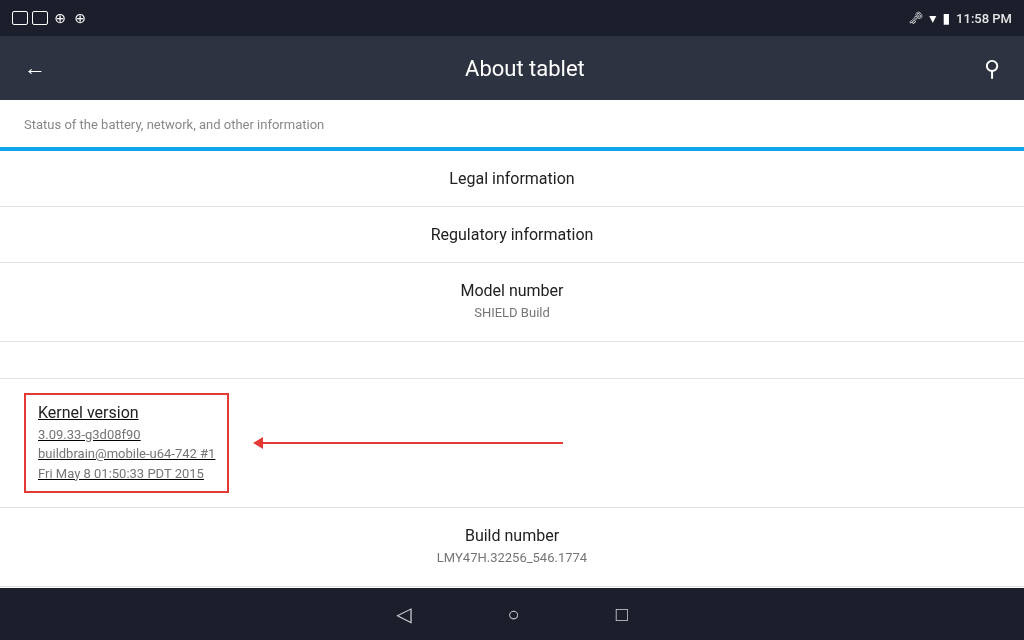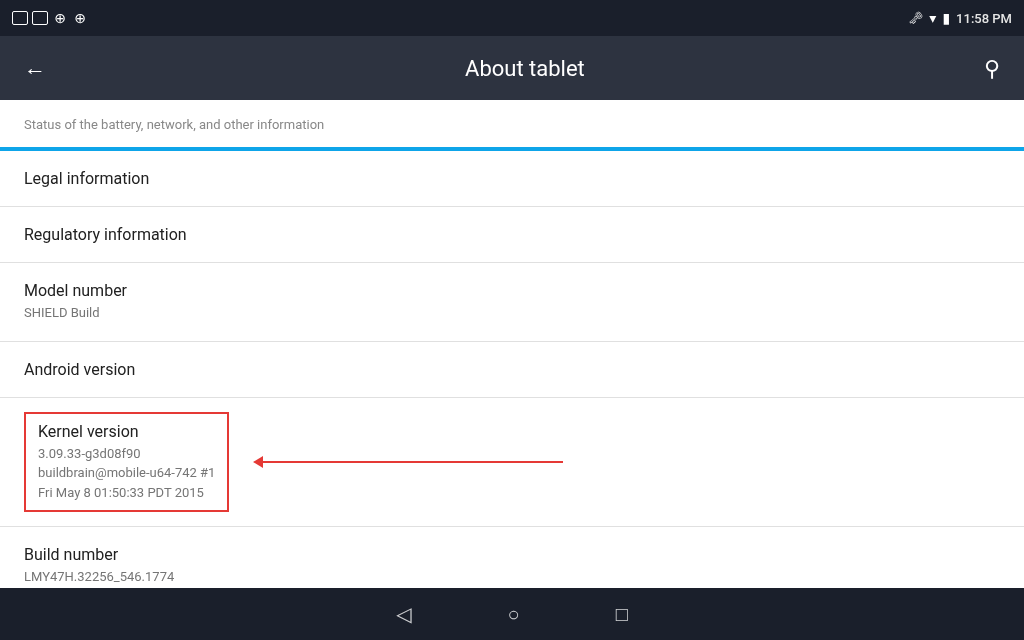--- a/index.html
+++ b/index.html
@@ -109,20 +109,21 @@
     .subtitle-text {
       color: #888;
       font-size: 13px;
     }
 
     
     .settings-item {
       padding: 18px 24px;
       border-bottom: 1px solid #e0e0e0;
       cursor: pointer;
+      text-align: center;
     }
     .item-label {
       font-size: 16px;
       color: #212121;
       font-weight: 400;
     }
     .item-value {
       font-size: 13px;
       color: #757575;
       margin-top: 3px;
@@ -153,20 +154,21 @@
       border-bottom: 1px solid #e0e0e0;
       display: flex;
       align-items: flex-start;
       gap: 0;
     }
     .kernel-content-wrapper {
       display: flex;
       align-items: center;
       gap: 8px;
       width: 100%;
+      text-decoration: underline;
     }
     .kernel-highlight-box {
       border: 2px solid #e53935;
       padding: 8px 12px;
       display: inline-block;
     }
     .arrow-container {
       display: flex;
       align-items: center;
       margin-left: 16px;
@@ -224,21 +226,20 @@
   <div class="settings-item">
     <div class="item-label">Regulatory information</div>
   </div>
 
   <div class="settings-item">
     <div class="item-label">Model number</div>
     <div class="item-value">SHIELD Build</div>
   </div>
 
   <div class="settings-item">
-    <div class="item-label">Android version</div>
   </div>
 
   <div class="kernel-section">
     <div class="kernel-content-wrapper">
       <div class="kernel-highlight-box">
         <div class="item-label">Kernel version</div>
         <div class="item-value" style="white-space: pre-line;">3.09.33-g3d08f90
 buildbrain@mobile-u64-742 #1
 Fri May 8 01:50:33 PDT 2015</div>
       </div>

